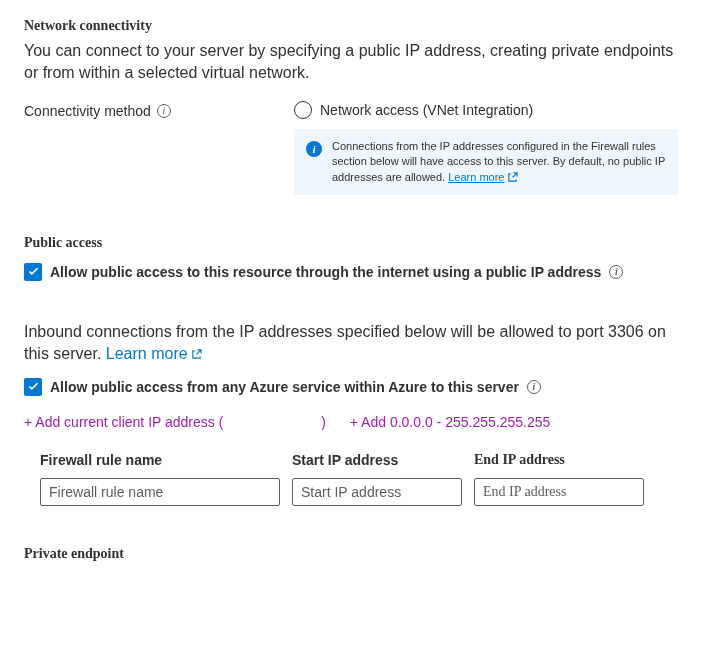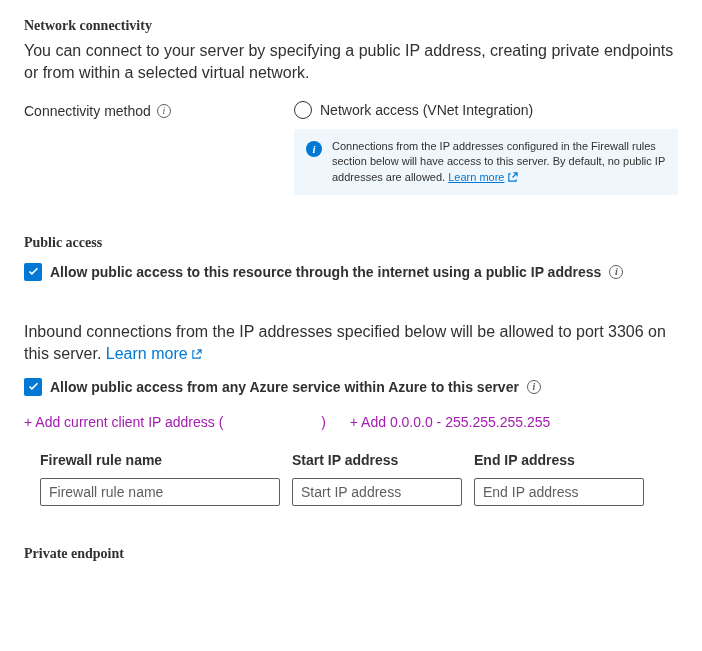--- a/index.html
+++ b/index.html
@@ -164,21 +164,21 @@
       margin-top: 22px;
       padding: 0 16px;
     }
     .table-header div {
       font-weight: 600;
       font-size: 14px;
       color: #323130;
     }
     .col1 { width: 240px; }
     .col2 { width: 170px; }
-    .col3 { width: 170px; }
+    .col3 { width: 170px; font-family: Liberation Serif, serif; }
     .table-row {
       display: flex;
       gap: 12px;
       margin-top: 10px;
       padding: 0 16px;
     }
     .table-row input {
       border: 1px solid #605e5c;
       padding: 5px 8px;
       font-size: 14px;

